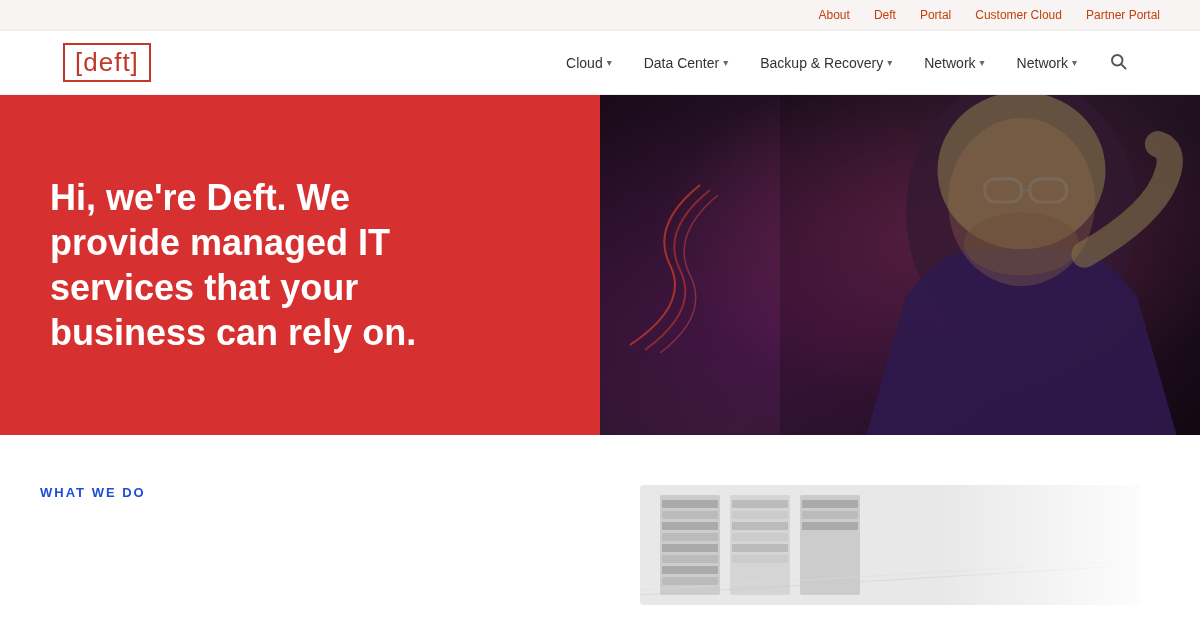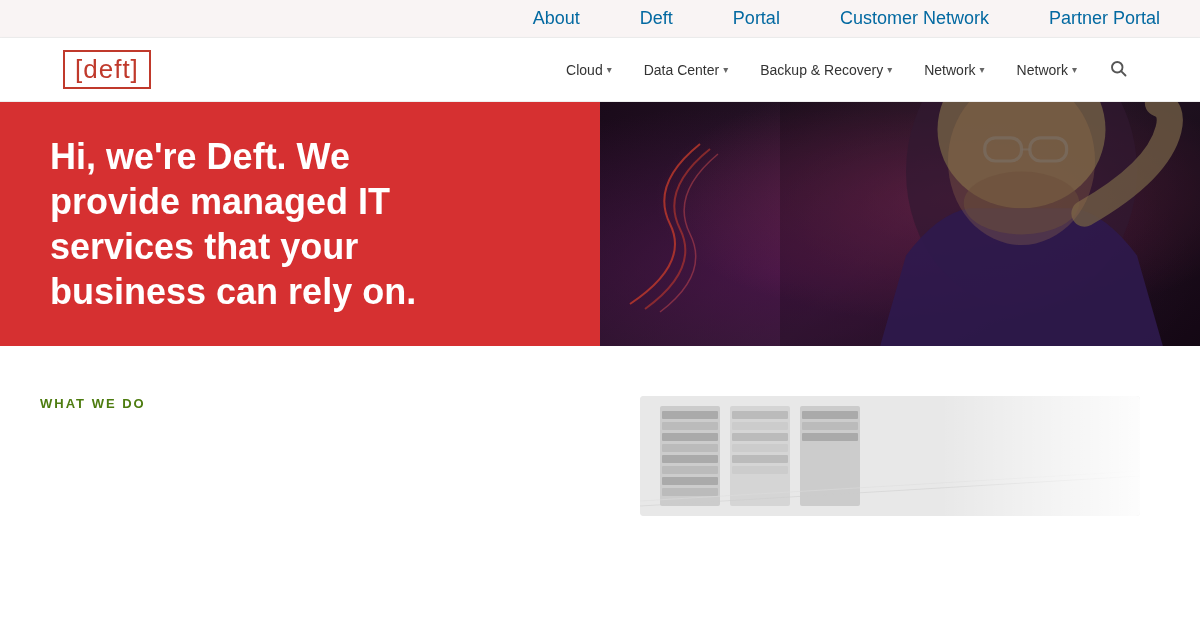--- a/index.html
+++ b/index.html
@@ -8,24 +8,23 @@
     
     .top-bar {
       background: #f9f4f4;
       display: flex;
       justify-content: flex-end;
       padding: 8px 40px;
       gap: 24px;
       border-bottom: 1px solid #eee;
     }
     .top-bar a {
-      font-size: 18px;
-      color: #0369a1;
+      font-size: 12px;
+      color: #c2410c;
       text-decoration: none;
-      margin-left: 36px;
     }
 
     
     .main-nav {
       background: #fff;
       display: flex;
       align-items: center;
       padding: 12px 63px;
       gap: 0;
       border-bottom: 1px solid #eee;
@@ -68,21 +67,21 @@
       cursor: pointer;
       font-size: 16px;
       color: #555;
       padding: 8px 10px;
       margin-left: 8px;
     }
 
     
     .hero {
       display: flex;
-      height: 244px;
+      height: 340px;
       position: relative;
     }
     .hero-left {
       width: 50%;
       background: #d63031;
       display: flex;
       align-items: center;
       padding: 60px 50px;
     }
     .hero-title {
@@ -116,21 +115,21 @@
       display: flex;
       gap: 60px;
       align-items: flex-start;
       background: #fff;
     }
     .what-left {
       flex: 1;
       max-width: 540px;
     }
     .section-label {
-      color: #4d7c0f;
+      color: #1d4ed8;
       font-size: 13px;
       font-weight: 700;
       letter-spacing: 2px;
       text-transform: uppercase;
       margin-bottom: 18px;
     }
     .section-title {
       font-size: 32px;
       font-weight: 700;
       color: #222;
@@ -149,21 +148,21 @@
       overflow: hidden;
     }
   </style>
 </head>
 <body>
 
 <div class="top-bar">
   <a>About</a>
   <a>Deft</a>
   <a>Portal</a>
-  <a>Customer Network</a>
+  <a>Customer Cloud</a>
   <a>Partner Portal</a>
 </div>
 
 <nav class="main-nav">
   <div class="logo">
     <span>[</span><span>deft</span><span>]</span>
   </div>
   <div class="nav-items">
     <a class="nav-item">
       <span>Cloud</span>

